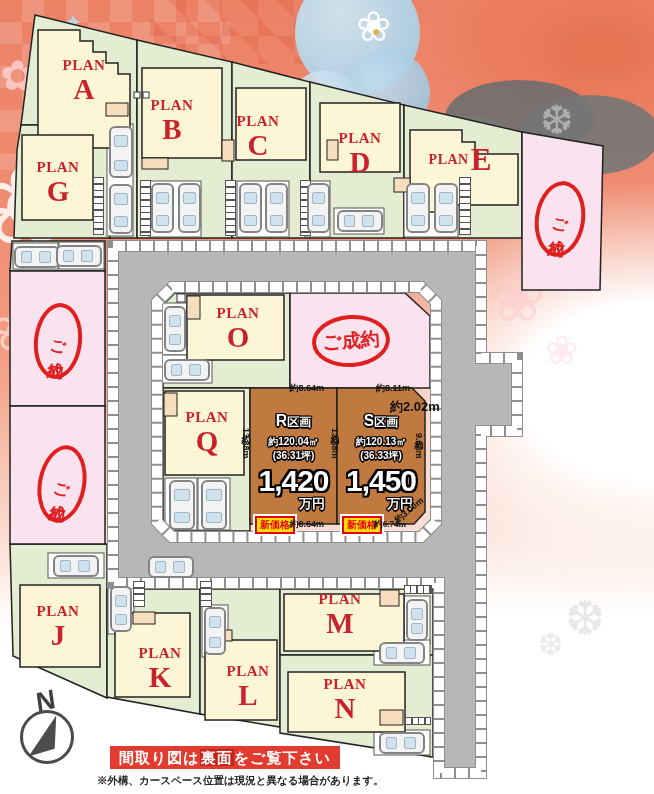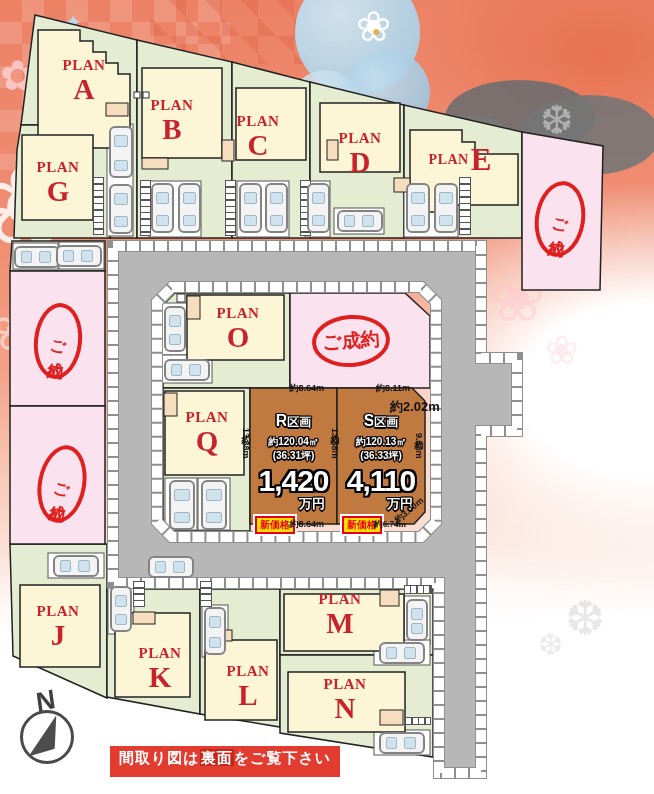--- a/index.html
+++ b/index.html
@@ -55,21 +55,21 @@
     text-shadow:-2px -2px 0 #000,2px -2px 0 #000,-2px 2px 0 #000,2px 2px 0 #000,0 -2px 0 #000,0 2px 0 #000,-2px 0 0 #000,2px 0 0 #000;}
   .parcel .un{font-size:13px;align-self:flex-end;margin-right:12px;margin-top:-3px;}
   .parcel .bd{align-self:flex-start;margin-left:5px;margin-top:3px;background:#ffe100;color:#e60012;
     border:2px solid #e60012;box-shadow:0 0 0 2px #fff;font-size:10px;padding:0 3px;line-height:1.35;text-shadow:none;}
 
   .dim{position:absolute;z-index:5;font-size:9px;font-weight:bold;color:#111;white-space:nowrap;}
   .dim.c{width:64px;text-align:right;}
   .dim.v{writing-mode:vertical-rl;}
 
   .banner{position:absolute;z-index:6;background:#e23b30;color:#fff;font-weight:bold;font-size:15px;
-    padding:3px 9px 9px;letter-spacing:1px;}
+    padding:3px 9px 1px;letter-spacing:1px;}
   .banner .hl{background:#c5251b;padding:0 1px;}
   .note{position:absolute;z-index:6;font-size:10.5px;color:#222;font-weight:bold;}
   .compass-circle{position:absolute;z-index:6;width:54px;height:54px;border:3.5px solid #4a4a4a;border-radius:50%;
     background:rgba(255,255,255,.45);box-sizing:border-box;}
   .needle{position:absolute;z-index:7;width:30px;height:46px;background:#4d4d4d;
     clip-path:polygon(62% 0, 0 100%, 80% 72%);transform:rotate(12deg);}
   .north{position:absolute;z-index:6;color:#3f3f3f;font-weight:bold;font-size:27px;transform:rotate(-14deg) skewX(-6deg);}
 </style>
 </head>
 <body>
@@ -355,21 +355,21 @@
     <span class="tb ow">(36.31坪)</span>
     <span class="pr">1,420</span>
     <span class="un ow">万円</span>
     <span class="bd">新価格</span>
   </div>
 
   <div class="parcel" style="left:337px;top:412px;width:88px;">
     <span class="nm ow"><b>S</b><span>区画</span></span>
     <span class="ar ow">約120.13㎡</span>
     <span class="tb ow">(36.33坪)</span>
-    <span class="pr">4,110</span>
+    <span class="pr">1,450</span>
     <span class="un ow">万円</span>
     <span class="bd">新価格</span>
   </div>
 
   <div class="dim c" style="left:260px;top:382px;">約8.64m</div>
   <div class="dim c" style="left:346px;top:382px;">約8.11m</div>
   <div class="dim" style="left:390px;top:398px;font-size:13px;">約2.02m</div>
   <div class="dim v" style="left:239px;top:428px;">約13.88m</div>
   <div class="dim v" style="left:328px;top:428px;">約13.88m</div>
   <div class="dim v" style="left:412px;top:433px;">約9.88m</div>
@@ -377,14 +377,15 @@
   <div class="dim c" style="left:342px;top:518px;font-family:Liberation Serif, serif;">約6.74m</div>
   <div class="dim" style="left:392px;top:504px;transform:rotate(-40deg);">約3.00m</div>
 
   <span class="north" style="left:36px;top:686px;">N</span>
   <div class="compass-circle" style="left:20px;top:710px;"></div>
   <div class="needle" style="left:33px;top:714px;"></div>
 
   <div class="banner" style="left:110px;top:746px;">
     <span>間取り図は</span><span class="hl">裏面</span><span>をご覧下さい</span>
   </div>
+  <div class="note" style="left:97px;top:774px;">※外構、カースペース位置は現況と異なる場合があります。</div>
 
 </div>
 
 </body></html>

